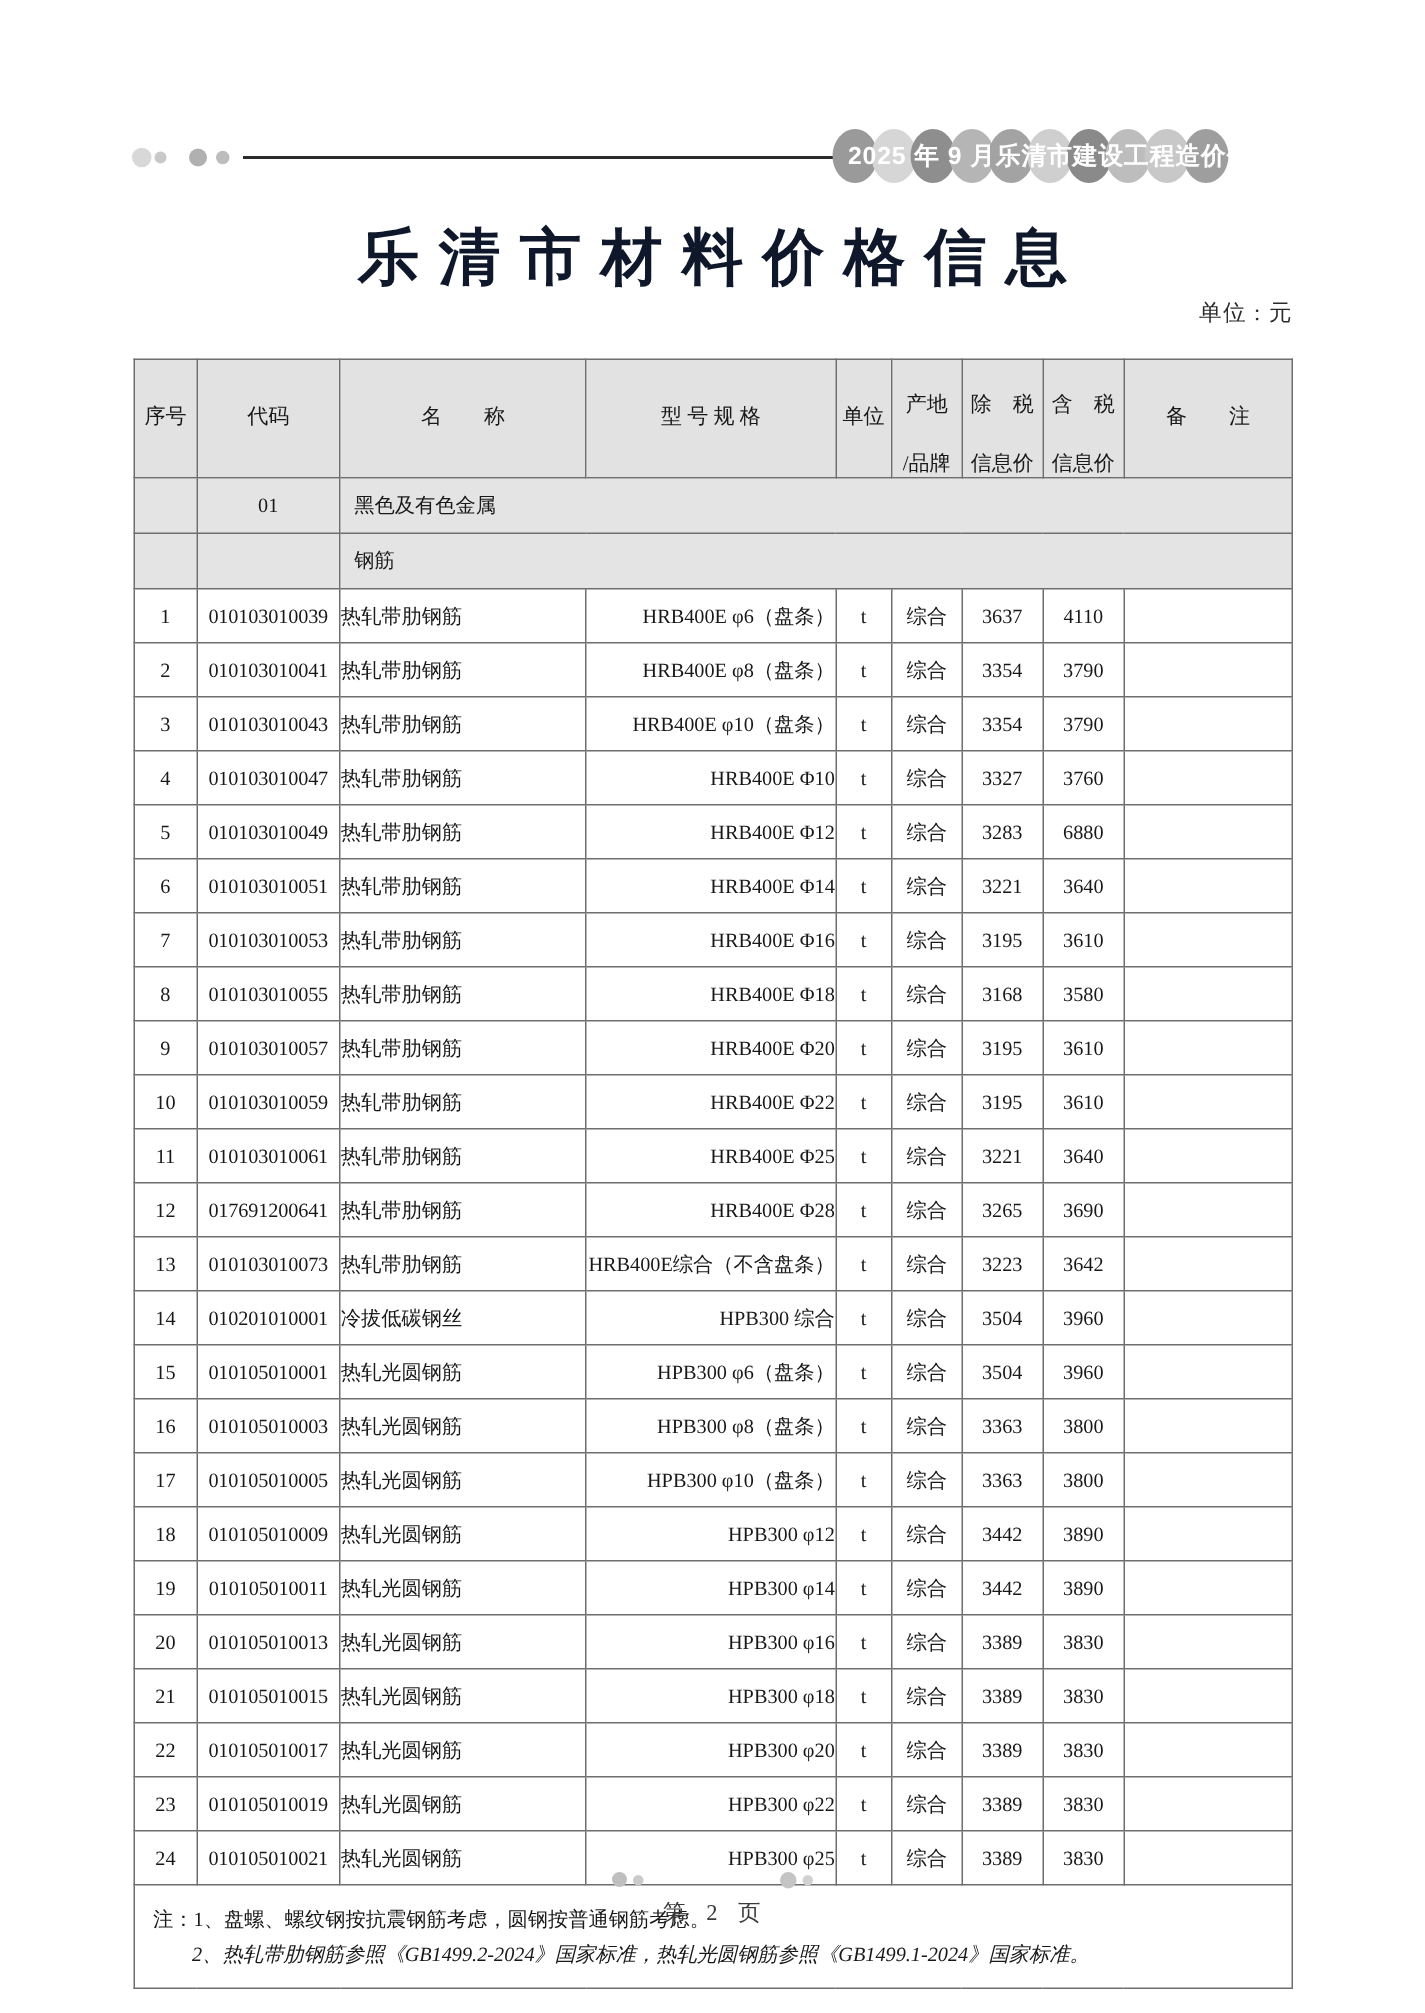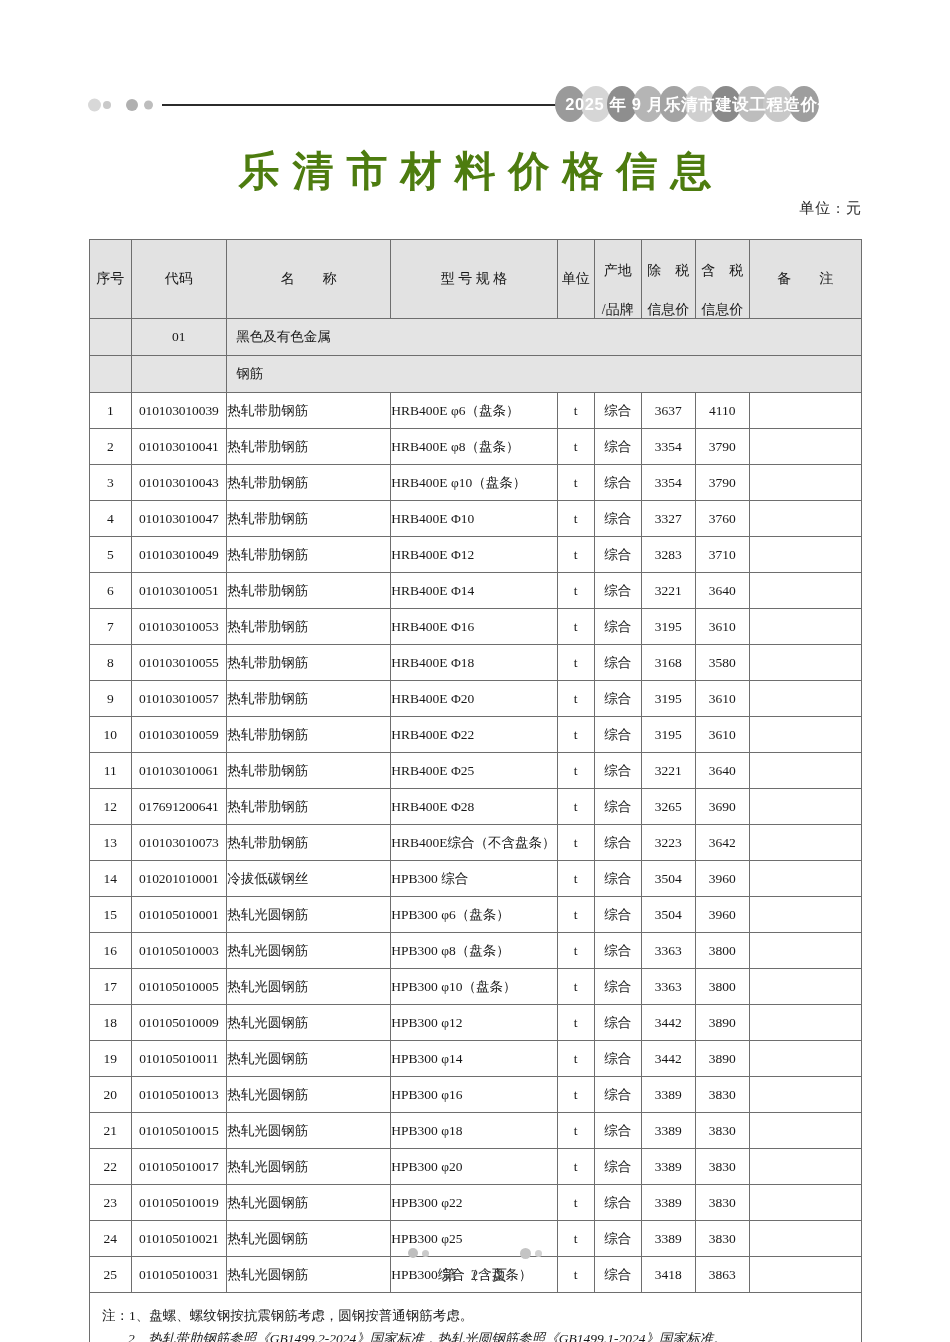--- a/index.html
+++ b/index.html
@@ -76,21 +76,21 @@
   
   .doc-title {
     position: absolute;
     left: 0; top: 144px;
     width: 950px;
     text-align: center;
     font-size: 41px;
     font-weight: bold;
     letter-spacing: 13px;
     text-indent: 13px;
-    color: #4d7c0f;
+    color: #0f172a;
     font-family: "Liberation Serif", "DejaVu Serif", serif;
   }
   .unit-note {
     position: absolute;
     right: 88px; top: 199px;
     font-size: 15px;
     letter-spacing: 1px;
     color: #2a2a2a;
   }
 
@@ -132,21 +132,21 @@
     height: 36px;
   }
   tr.grow td.code { text-align: center; }
   tr.grow td.nm { text-align: left; padding-left: 9px; }
 
   
   tr.drow td { height: 35px; }
   td.c-no   { text-align: center; }
   td.c-code { text-align: center; font-size: 12.5px; letter-spacing: -0.1px; }
   td.c-name { text-align: left; padding-left: 9px; }
-  td.c-spec { text-align: left; padding-left: 12px; font-size: 13px; }
+  td.c-spec { text-align: right; padding-left: 12px; font-size: 13px; }
   td.c-unit { text-align: center; font-size: 12.5px; }
   td.c-origin { text-align: center; }
   td.c-p1, td.c-p2 { text-align: center; }
   td.c-remark { text-align: left; }
 
   
   tr.frow td {
     height: 58px;
     text-align: left;
     padding: 5px 0 5px 12px;
@@ -302,21 +302,21 @@
           <td class="c-remark"></td>
         </tr>
         <tr class="drow">
           <td class="c-no">5</td>
           <td class="c-code">010103010049</td>
           <td class="c-name">热轧带肋钢筋</td>
           <td class="c-spec">HRB400E Φ12</td>
           <td class="c-unit">t</td>
           <td class="c-origin">综合</td>
           <td class="c-p1">3283</td>
-          <td class="c-p2">3710</td>
+          <td class="c-p2">6880</td>
           <td class="c-remark"></td>
         </tr>
         <tr class="drow">
           <td class="c-no">6</td>
           <td class="c-code">010103010051</td>
           <td class="c-name">热轧带肋钢筋</td>
           <td class="c-spec">HRB400E Φ14</td>
           <td class="c-unit">t</td>
           <td class="c-origin">综合</td>
           <td class="c-p1">3221</td>
@@ -512,31 +512,20 @@
         </tr>
         <tr class="drow">
           <td class="c-no">24</td>
           <td class="c-code">010105010021</td>
           <td class="c-name">热轧光圆钢筋</td>
           <td class="c-spec">HPB300 φ25</td>
           <td class="c-unit">t</td>
           <td class="c-origin">综合</td>
           <td class="c-p1">3389</td>
           <td class="c-p2">3830</td>
-          <td class="c-remark"></td>
-        </tr>
-        <tr class="drow">
-          <td class="c-no">25</td>
-          <td class="c-code">010105010031</td>
-          <td class="c-name">热轧光圆钢筋</td>
-          <td class="c-spec">HPB300综合（含盘条）</td>
-          <td class="c-unit">t</td>
-          <td class="c-origin">综合</td>
-          <td class="c-p1">3418</td>
-          <td class="c-p2">3863</td>
           <td class="c-remark"></td>
         </tr>
         <tr class="frow">
           <td colspan="9">
             <span class="fn-line">注：1、盘螺、螺纹钢按抗震钢筋考虑，圆钢按普通钢筋考虑。</span>
             <span class="fn-line second">2、热轧带肋钢筋参照《GB1499.2-2024》国家标准，热轧光圆钢筋参照《GB1499.1-2024》国家标准。</span>
           </td>
         </tr>
       </tbody>
   </table>

